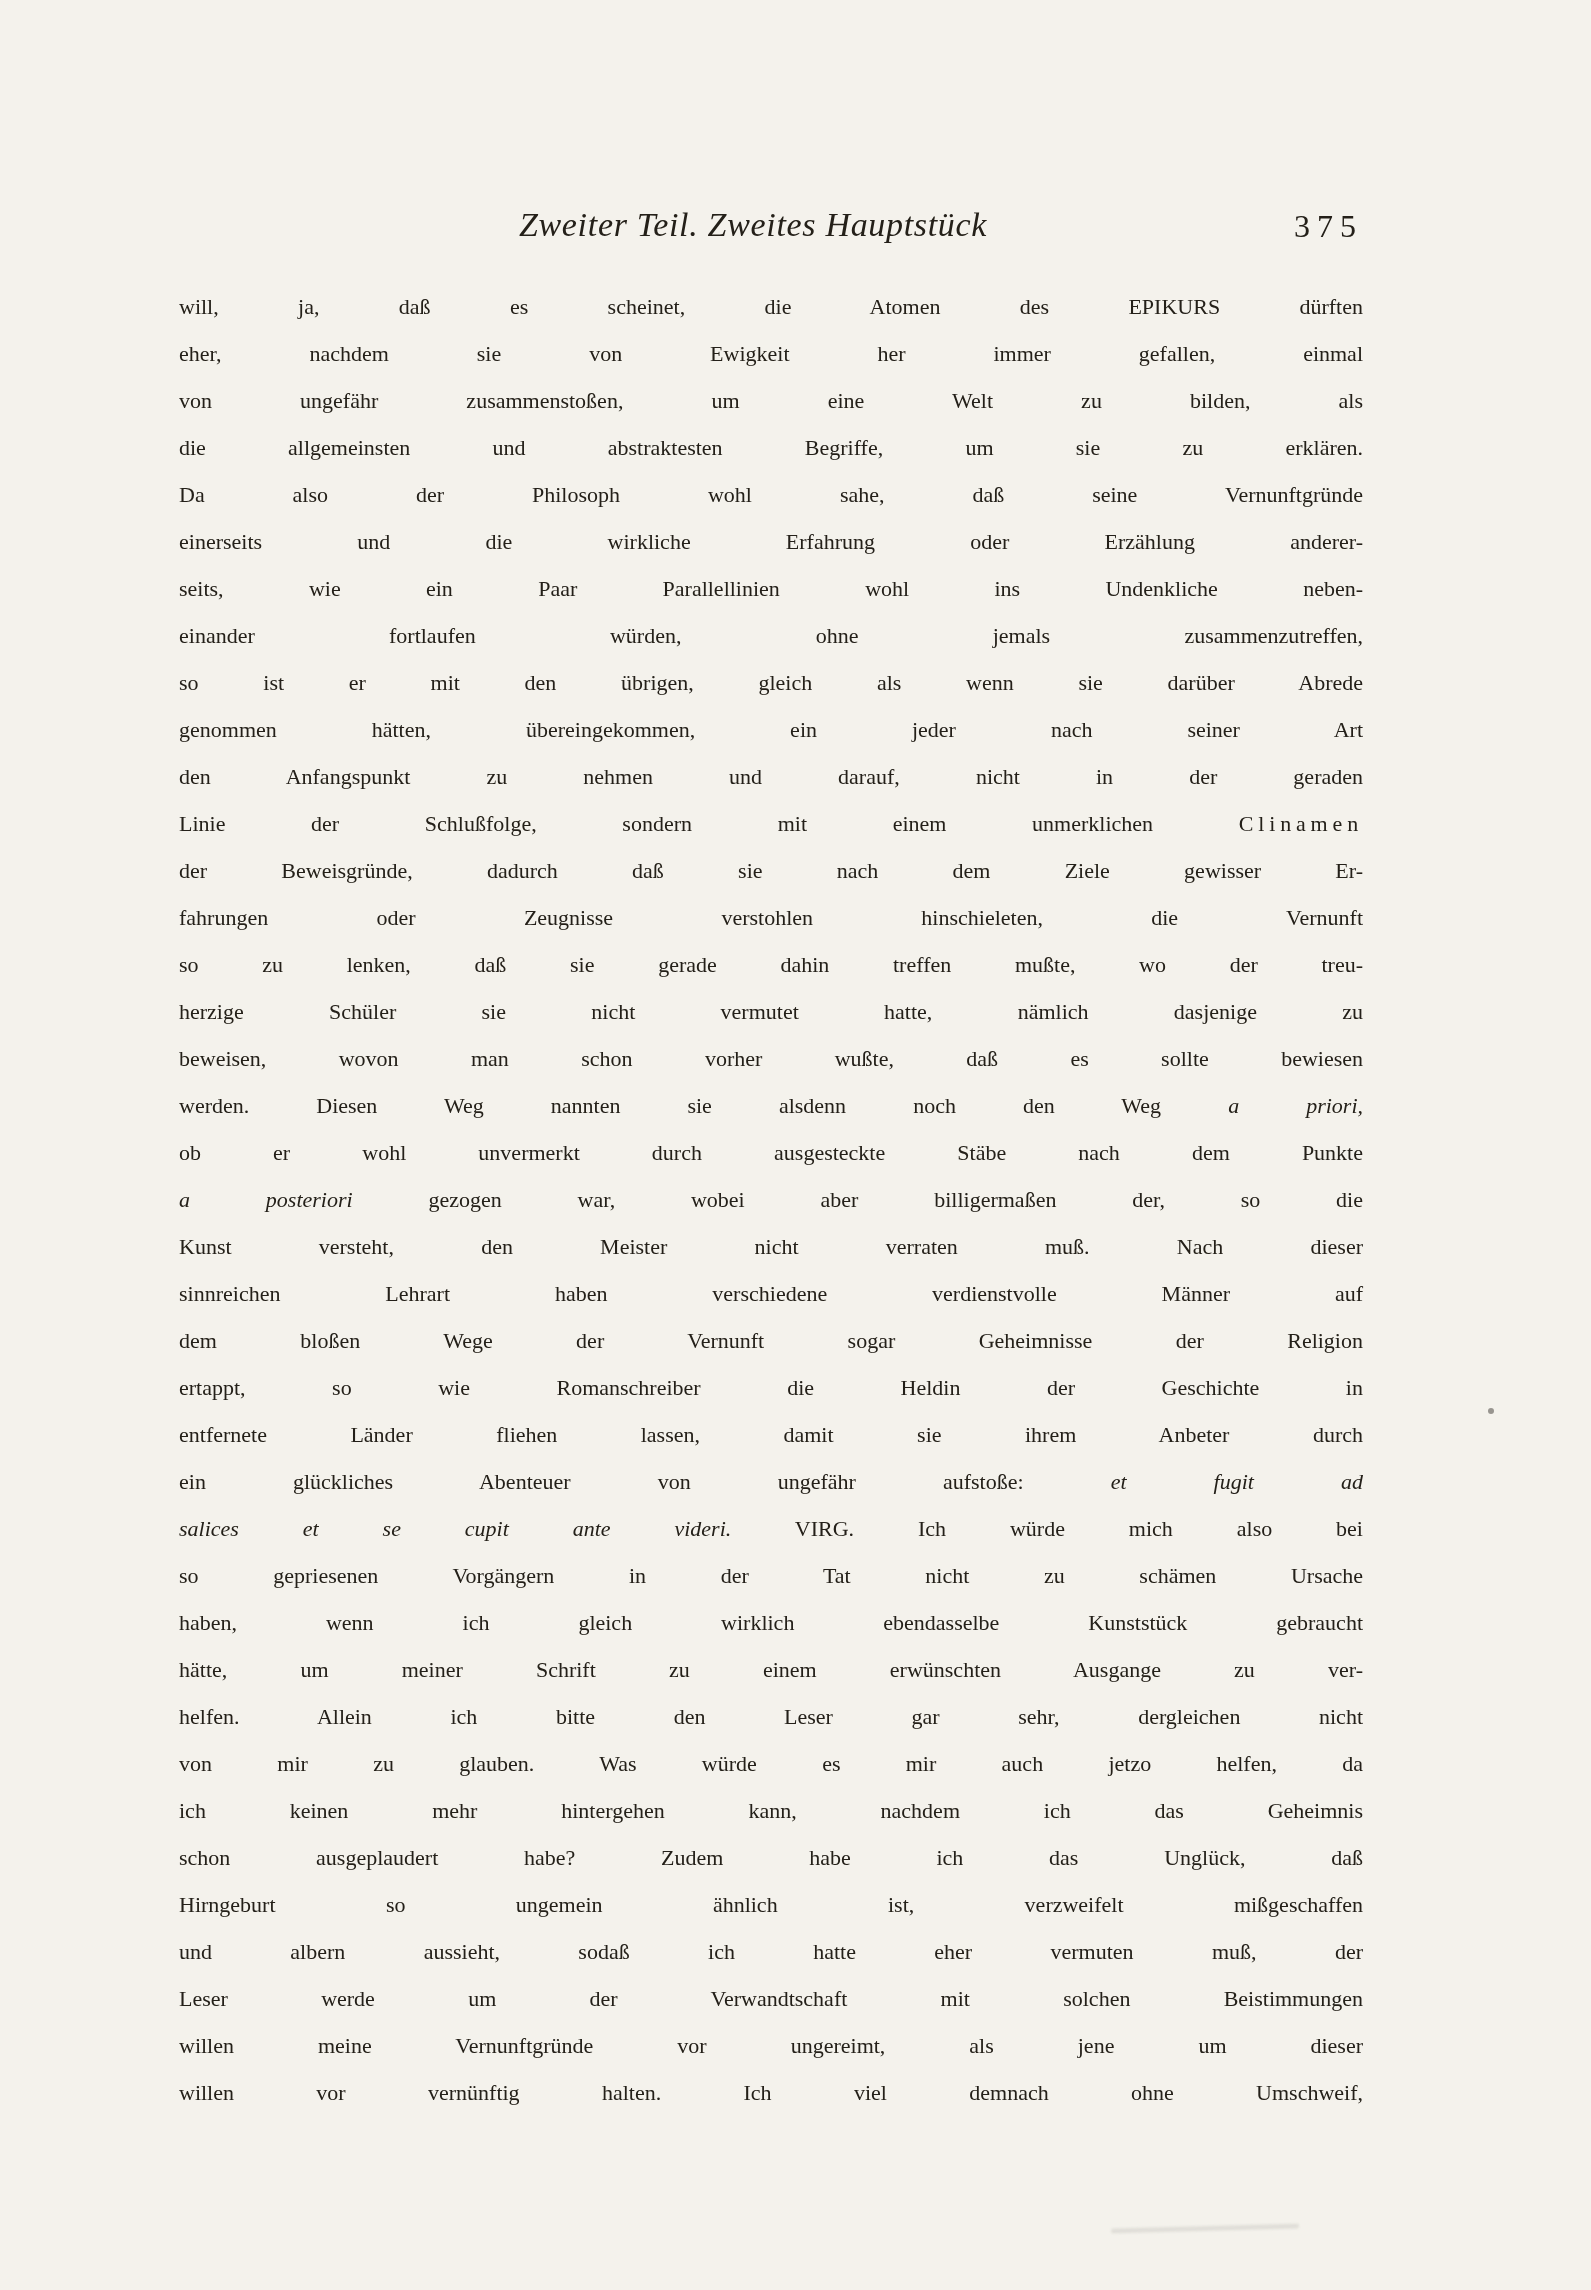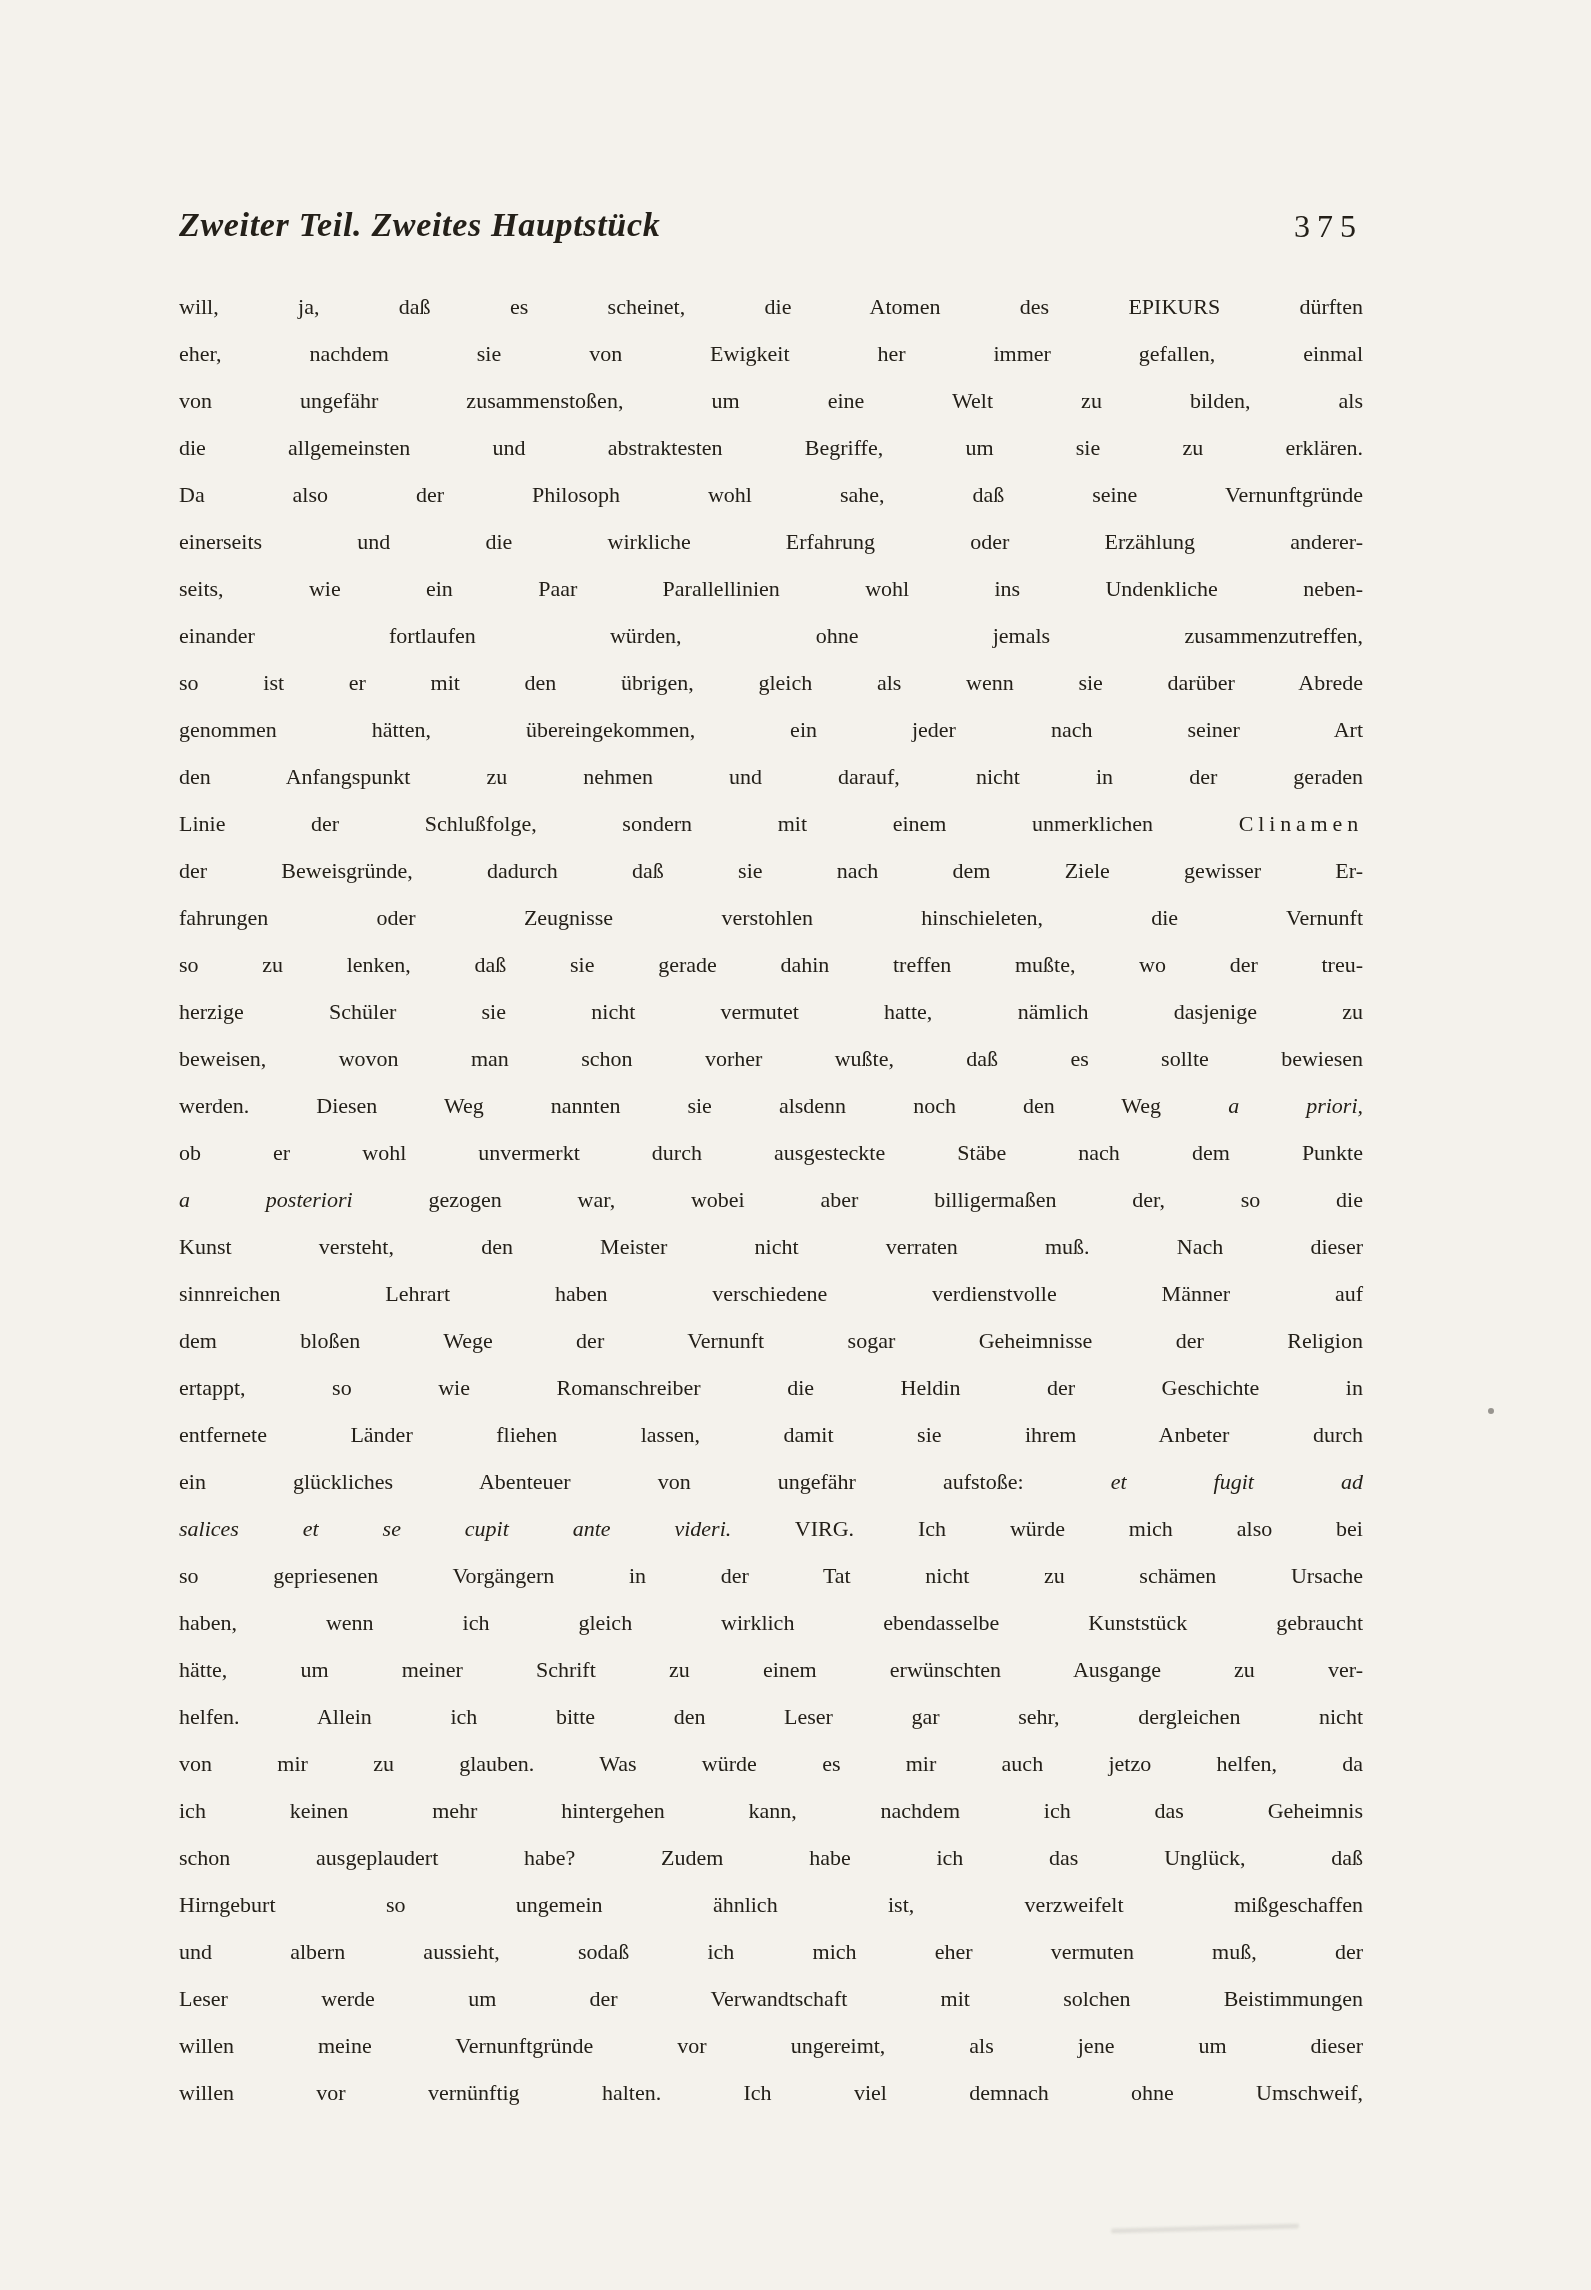--- a/index.html
+++ b/index.html
@@ -26,26 +26,25 @@
   .pagehead {
     position: relative;
     height: 50px;
     margin-bottom: 32px;
   }
   .running-title {
     position: absolute;
     left: 0;
     right: 36px;
     top: 0;
-    text-align: left;
+    text-align: center;
     font-style: italic;
     font-size: 34px;
     line-height: 47px;
     letter-spacing: 0.02em;
-    font-weight: bold;
   }
   .page-number {
     position: absolute;
     right: 0;
     top: 1.8px;
     font-size: 32px;
     line-height: 47px;
     letter-spacing: 0.22em;
   }
   .bodytext .line {
@@ -117,21 +116,21 @@
         <div class="line"><span>ein glückliches Abenteuer von ungefähr aufstoße: </span><span class="it">et fugit ad</span></div>
         <div class="line"><span class="it">salices et se cupit ante videri.</span><span> VIRG. Ich würde mich also bei</span></div>
         <div class="line"><span>so gepriesenen Vorgängern in der Tat nicht zu schämen Ursache</span></div>
         <div class="line"><span>haben, wenn ich gleich wirklich ebendasselbe Kunststück gebraucht</span></div>
         <div class="line"><span>hätte, um meiner Schrift zu einem erwünschten Ausgange zu ver-</span></div>
         <div class="line"><span>helfen. Allein ich bitte den Leser gar sehr, dergleichen nicht</span></div>
         <div class="line"><span>von mir zu glauben. Was würde es mir auch jetzo helfen, da</span></div>
         <div class="line"><span>ich keinen mehr hintergehen kann, nachdem ich das Geheimnis</span></div>
         <div class="line"><span>schon ausgeplaudert habe? Zudem habe ich das Unglück, daß</span></div>
         <div class="line"><span>Hirngeburt so ungemein ähnlich ist, verzweifelt mißgeschaffen</span></div>
-        <div class="line"><span>und albern aussieht, sodaß ich mich eher vermuten muß, der</span></div>
+        <div class="line"><span>und albern aussieht, sodaß ich hatte eher vermuten muß, der</span></div>
         <div class="line"><span>Leser werde um der Verwandtschaft mit solchen Beistimmungen</span></div>
         <div class="line"><span>willen meine Vernunftgründe vor ungereimt, als jene um dieser</span></div>
         <div class="line"><span>willen vor vernünftig halten. Ich viel demnach ohne Umschweif,</span></div>
       </div>
   </div>
   <div class="speck"></div>
   <div class="smudge"></div>
 </div>
 
 

